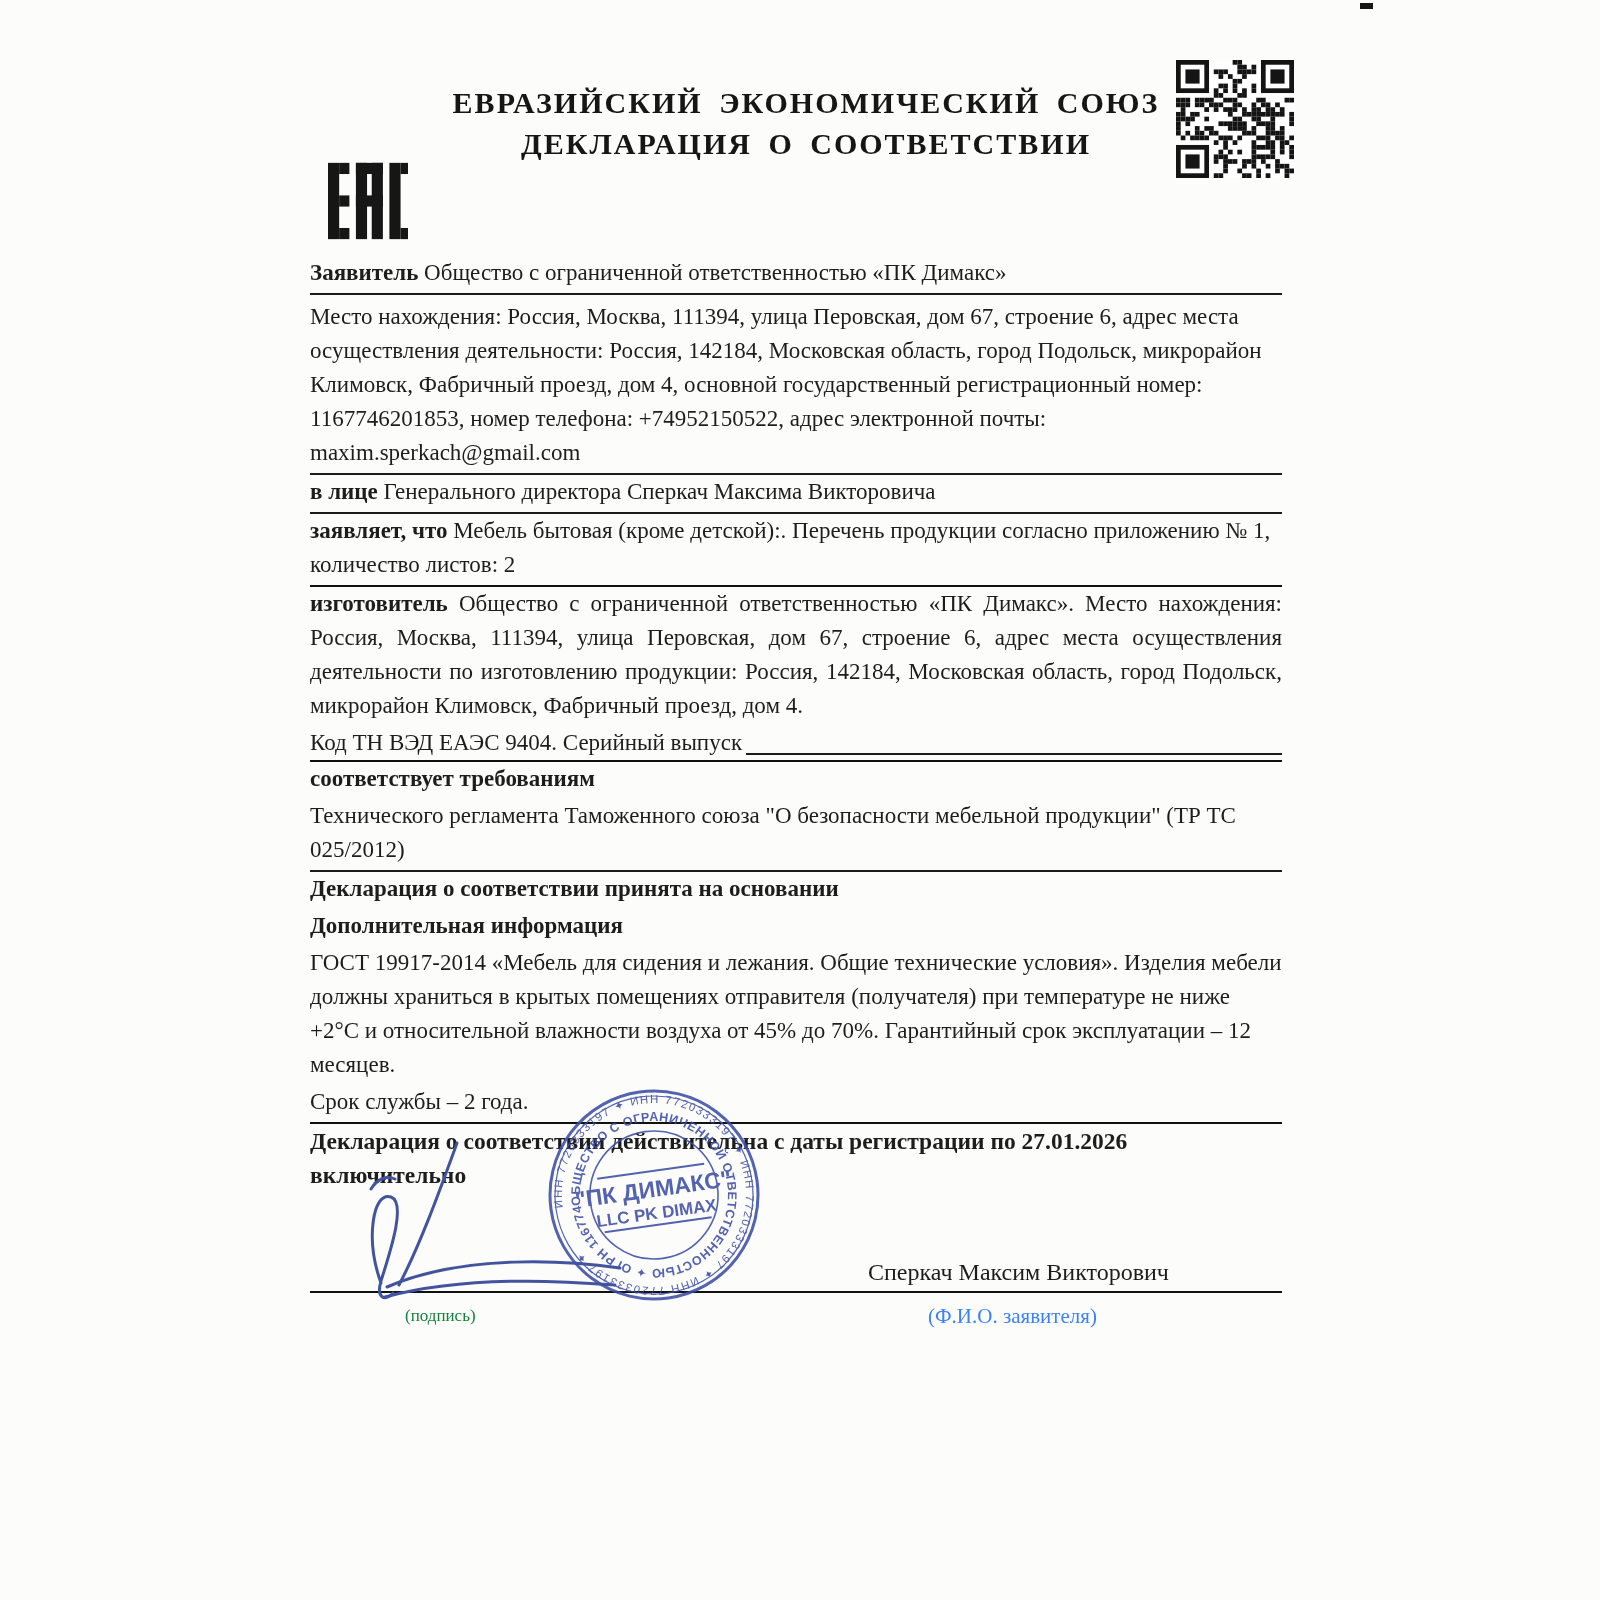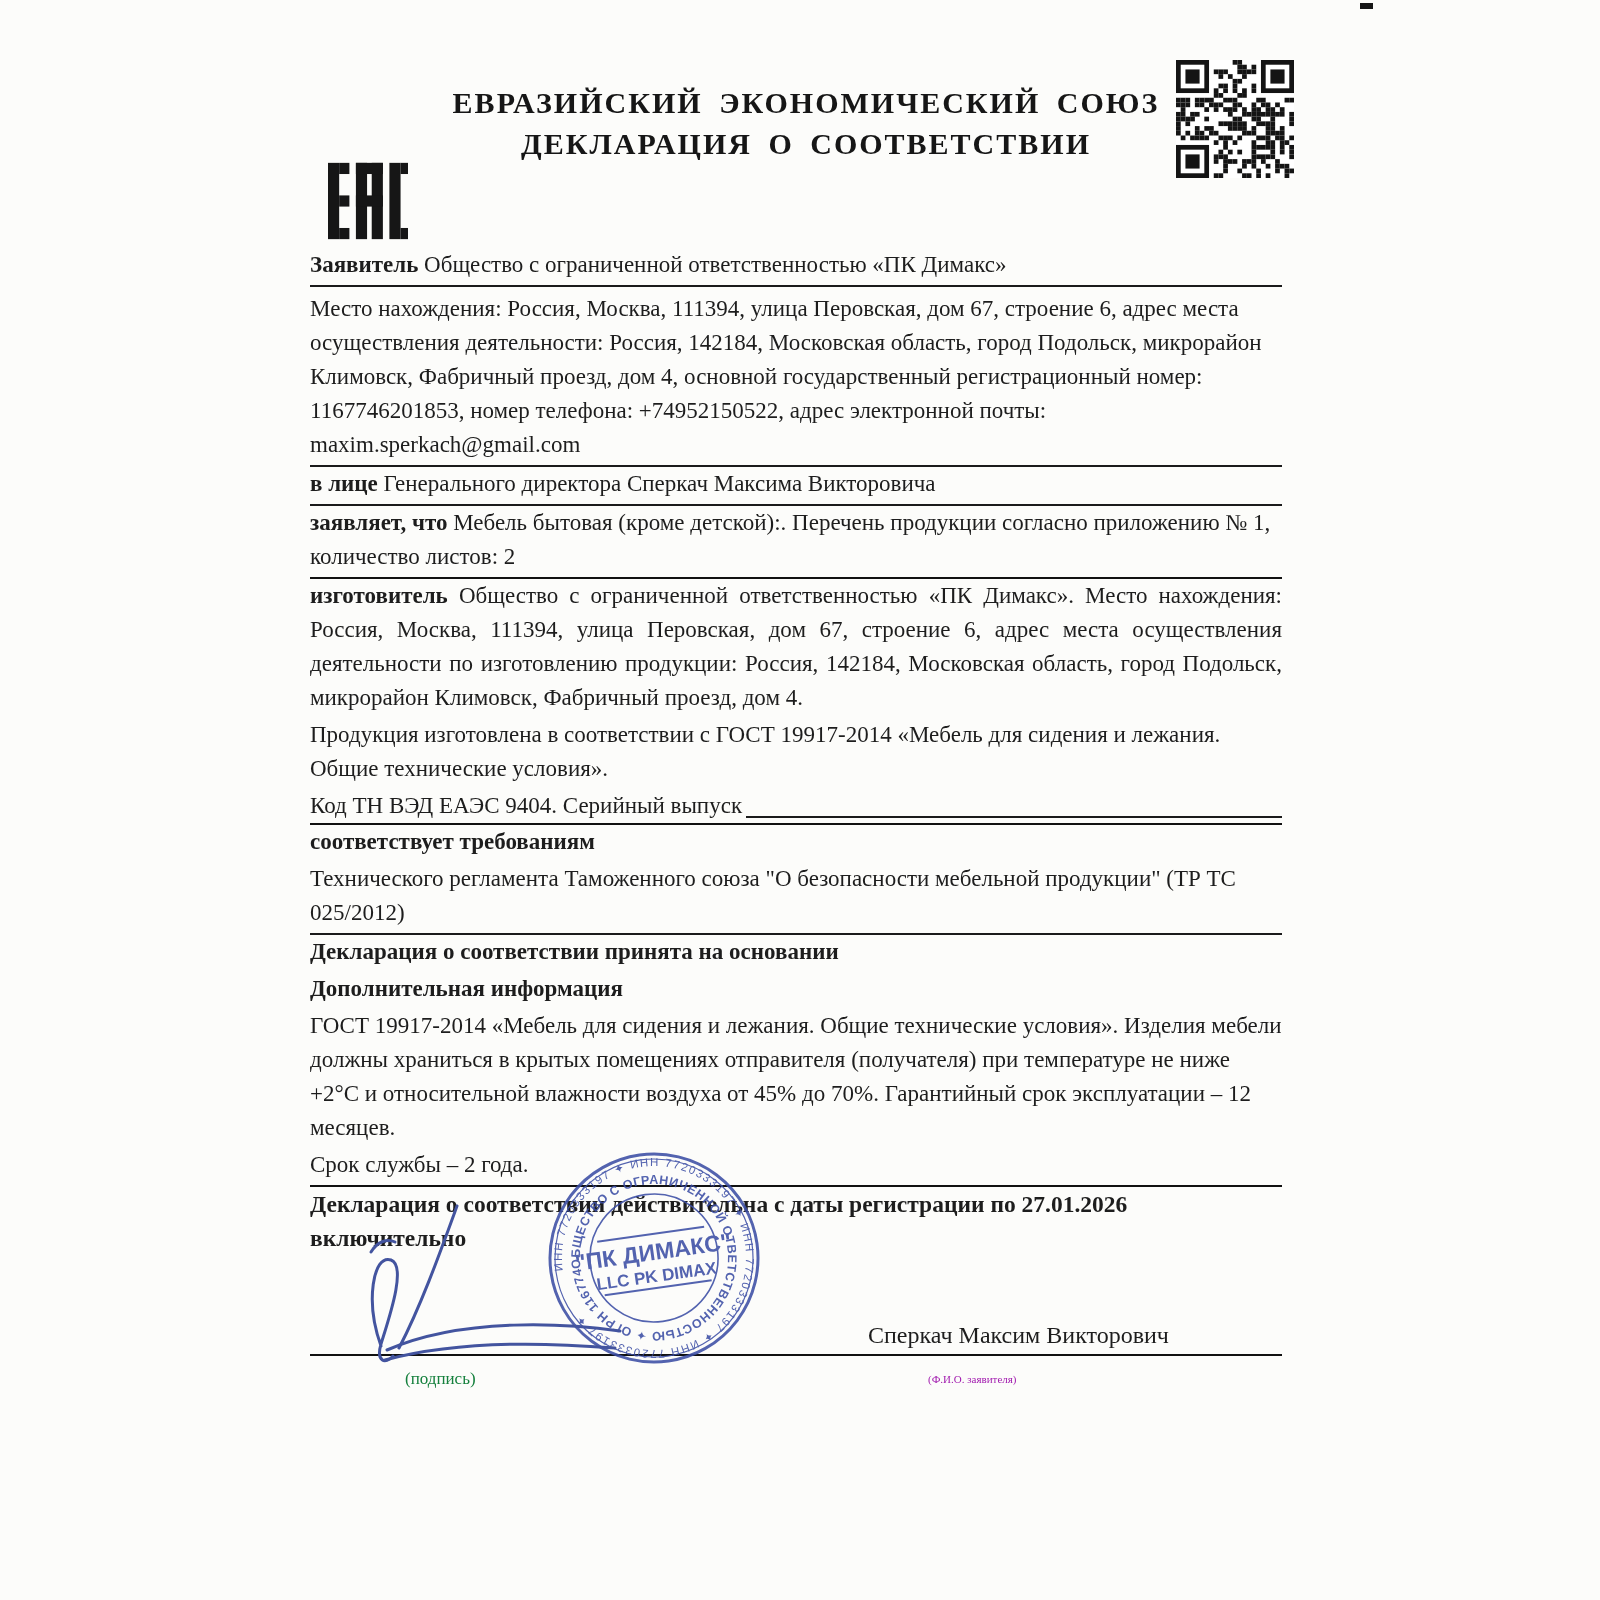--- a/index.html
+++ b/index.html
@@ -9,34 +9,34 @@
     font-family:"Liberation Serif","DejaVu Serif",serif;
     color:#1d1d1d;
     -webkit-font-smoothing:antialiased;
   }
   .page{position:absolute;left:320px;top:82px;width:972px;}
   .doc-title{text-align:center;font-weight:bold;font-size:30px;line-height:41px;
     letter-spacing:2px;word-spacing:7px;color:#161616;}
   .artifact{position:absolute;left:1360px;top:3px;width:13px;height:6px;background:#161616;}
   .eac{position:absolute;left:328px;top:160px;}
   .qr{position:absolute;left:1176px;top:60px;}
-  .content{position:absolute;left:310px;top:248px;width:972px;font-size:23px;line-height:34px;}
+  .content{position:absolute;left:310px;top:256px;width:972px;font-size:23px;line-height:34px;}
   .row{margin:0;padding:0 0 3px 0;}
   .b{font-weight:bold;}
   .rule{border-bottom:2px solid #1b1b1b;}
   .rule-thick{border-bottom:2.5px solid #111;}
   .just{text-align:justify;}
   .mt{margin-top:5px;}
   .tnved-row{display:flex;align-items:flex-end;}
   .tnved-fill{flex:1;border-bottom:2px solid #1b1b1b;margin-bottom:5px;margin-left:4px;}
   .sig-section{position:relative;height:158px;}
   .sig-rule{position:absolute;left:0;right:0;top:96px;border-bottom:2.5px solid #111;}
   .sig-label{position:absolute;top:104px;left:95px;font-size:17px;color:#15803d;}
   .fio-name{position:absolute;top:60px;left:558px;font-size:24px;}
-  .fio-label{position:absolute;top:104px;left:618px;font-size:11px;color:#a21caf;}
+  .fio-label{position:absolute;top:104px;left:618px;font-size:21px;color:#3b82f6;}
   .sig-svg{position:absolute;left:5px;top:-60px;z-index:3;}
   .stamp{position:absolute;left:228px;top:-116px;z-index:2;opacity:0.88;
     transform:rotate(-8deg);}
   .stamp text{font-family:"Liberation Sans","DejaVu Sans",sans-serif;}
   .reg-row{margin-top:30px;font-weight:bold;font-size:23.5px;}
 </style>
 </head>
 <body>
 
 <div class="artifact"></div>
@@ -295,21 +295,20 @@
   <p class="row rule"><span class="b">Заявитель</span> <span>Общество с ограниченной ответственностью «ПК Димакс»</span></p>
 
   <p class="row rule mt">Место нахождения: Россия, Москва, 111394, улица Перовская, дом 67, строение 6, адрес места осуществления деятельности: Россия, 142184, Московская область, город Подольск, микрорайон Климовск, Фабричный проезд, дом 4, основной государственный регистрационный номер: 1167746201853, номер телефона: +74952150522, адрес электронной почты: maxim.sperkach@gmail.com</p>
 
   <p class="row rule"><span class="b">в лице</span> <span>Генерального директора Сперкач Максима Викторовича</span></p>
 
   <p class="row rule-thick"><span class="b">заявляет, что</span> <span>Мебель бытовая (кроме детской):. Перечень продукции согласно приложению № 1, количество листов: 2</span></p>
 
   <p class="row just"><span class="b">изготовитель</span> <span>Общество с ограниченной ответственностью «ПК Димакс». Место нахождения: Россия, Москва, 111394, улица Перовская, дом 67, строение 6, адрес места осуществления деятельности по изготовлению продукции: Россия, 142184, Московская область, город Подольск, микрорайон Климовск, Фабричный проезд, дом 4.</span></p>
 
-  <p class="row">Продукция изготовлена в соответствии с ГОСТ 19917-2014 «Мебель для сидения и лежания. Общие технические условия».</p>
 
   <div class="tnved-row rule-thick">
     <span>Код ТН ВЭД ЕАЭС 9404. Серийный выпуск</span>
     <span class="tnved-fill"></span>
   </div>
 
   <p class="row b">соответствует требованиям</p>
   <p class="row rule">Технического регламента Таможенного союза "О безопасности мебельной продукции" (ТР ТС 025/2012)</p>
 
   <p class="row b">Декларация о соответствии принята на основании</p>

